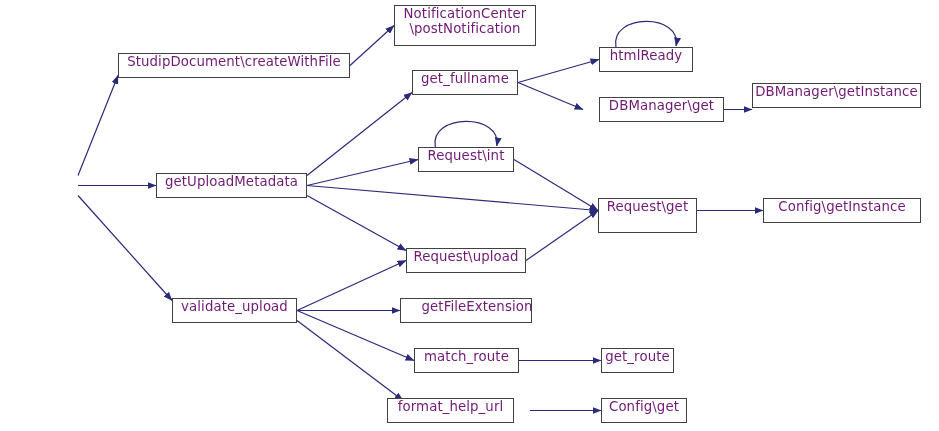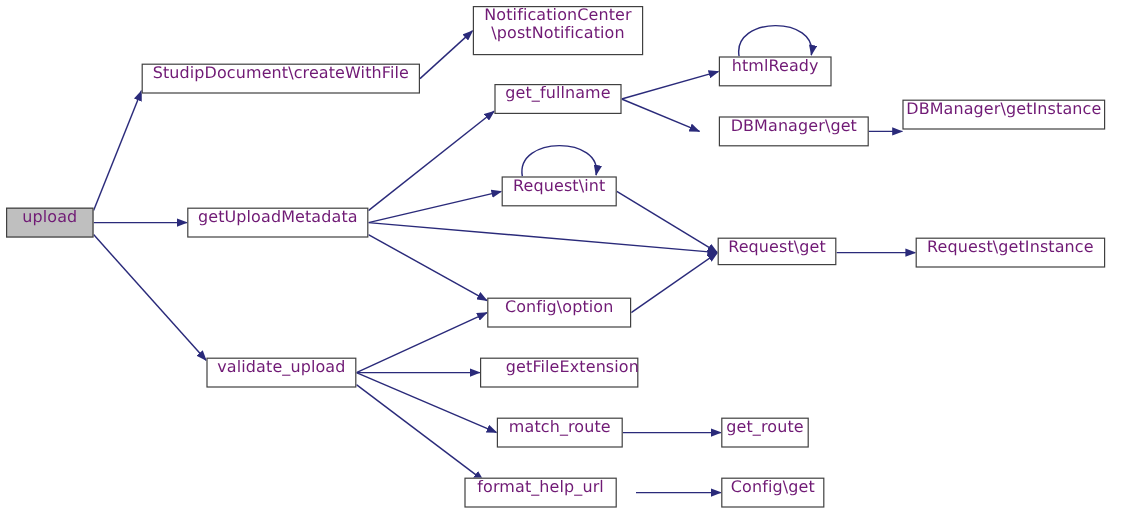--- a/index.html
+++ b/index.html
@@ -82,33 +82,32 @@
       <path d="M708,109.5 L752,109.5" fill="none" stroke="#2a2a7a" stroke-width="1.2" marker-end="url(#arrowhead)"></path>
       <path d="M697,210.5 L763,210.5" fill="none" stroke="#2a2a7a" stroke-width="1.2" marker-end="url(#arrowhead)"></path>
       <path d="M297,310.5 L406,260.5" fill="none" stroke="#2a2a7a" stroke-width="1.2" marker-end="url(#arrowhead)"></path>
       <path d="M297,310.5 L400,310.5" fill="none" stroke="#2a2a7a" stroke-width="1.2" marker-end="url(#arrowhead)"></path>
       <path d="M297,310.5 L414,360.5" fill="none" stroke="#2a2a7a" stroke-width="1.2" marker-end="url(#arrowhead)"></path>
       <path d="M297,320.5 L403,400.5" fill="none" stroke="#2a2a7a" stroke-width="1.2" marker-end="url(#arrowhead)"></path>
       <path d="M519,360.5 L601,360.5" fill="none" stroke="#2a2a7a" stroke-width="1.2" marker-end="url(#arrowhead)"></path>
       <path d="M530,410.5 L601,410.5" fill="none" stroke="#2a2a7a" stroke-width="1.2" marker-end="url(#arrowhead)"></path>
     </svg>
   <div id="node-layer">
-      <div class="node current" style="left: 5px; top: 173px; width: 73px; height: 25px;"><span class="node-label">upload</span></div>
       <div class="node" style="left: 118px; top: 53px; width: 232px; height: 25px;"><span class="node-label">StudipDocument\createWithFile</span></div>
       <div class="node" style="left: 156px; top: 173px; width: 151px; height: 25px;"><span class="node-label">getUploadMetadata</span></div>
       <div class="node" style="left: 172px; top: 298px; width: 125px; height: 25px;"><span class="node-label">validate_upload</span></div>
       <div class="node" style="left: 394px; top: 5px; width: 142px; height: 41px;"><span class="node-label">NotificationCenter
 \postNotification</span></div>
       <div class="node" style="left: 412px; top: 70px; width: 106px; height: 25px;"><span class="node-label">get_fullname</span></div>
       <div class="node" style="left: 418px; top: 147px; width: 96px; height: 25px;"><span class="node-label">Request\int</span></div>
-      <div class="node" style="left: 406px; top: 248px; width: 120px; height: 25px;"><span class="node-label">Config\option</span></div>
+      <div class="node" style="left: 406px; top: 248px; width: 120px; height: 25px;"><span class="node-label">Request\upload</span></div>
       <div class="node" style="left: 400px; top: 298px; width: 132px; height: 25px; padding-left: 22px;"><span class="node-label">getFileExtension</span></div>
       <div class="node" style="left: 414px; top: 348px; width: 105px; height: 25px;"><span class="node-label">match_route</span></div>
       <div class="node" style="left: 387px; top: 398px; width: 127px; height: 25px;"><span class="node-label">format_help_url</span></div>
       <div class="node" style="left: 599px; top: 47px; width: 94px; height: 25px;"><span class="node-label">htmlReady</span></div>
       <div class="node" style="left: 583px; top: 97px; width: 125px; height: 25px; margin-left: 16px;"><span class="node-label">DBManager\get</span></div>
-      <div class="node" style="left: 598px; top: 198px; width: 99px; height: 23px;"><span class="node-label">Request\get</span></div>
+      <div class="node" style="left: 598px; top: 198px; width: 99px; height: 35px;"><span class="node-label">Request\get</span></div>
       <div class="node" style="left: 601px; top: 348px; width: 73px; height: 25px;"><span class="node-label">get_route</span></div>
       <div class="node" style="left: 601px; top: 398px; width: 86px; height: 25px;"><span class="node-label">Config\get</span></div>
       <div class="node" style="left: 752px; top: 83px; width: 169px; height: 25px;"><span class="node-label">DBManager\getInstance</span></div>
-      <div class="node" style="left: 763px; top: 198px; width: 158px; height: 25px;"><span class="node-label">Request\getInstance</span></div>
+      <div class="node" style="left: 763px; top: 198px; width: 158px; height: 25px;"><span class="node-label">Config\getInstance</span></div>
     </div>
 </div>
 
 </body></html>

